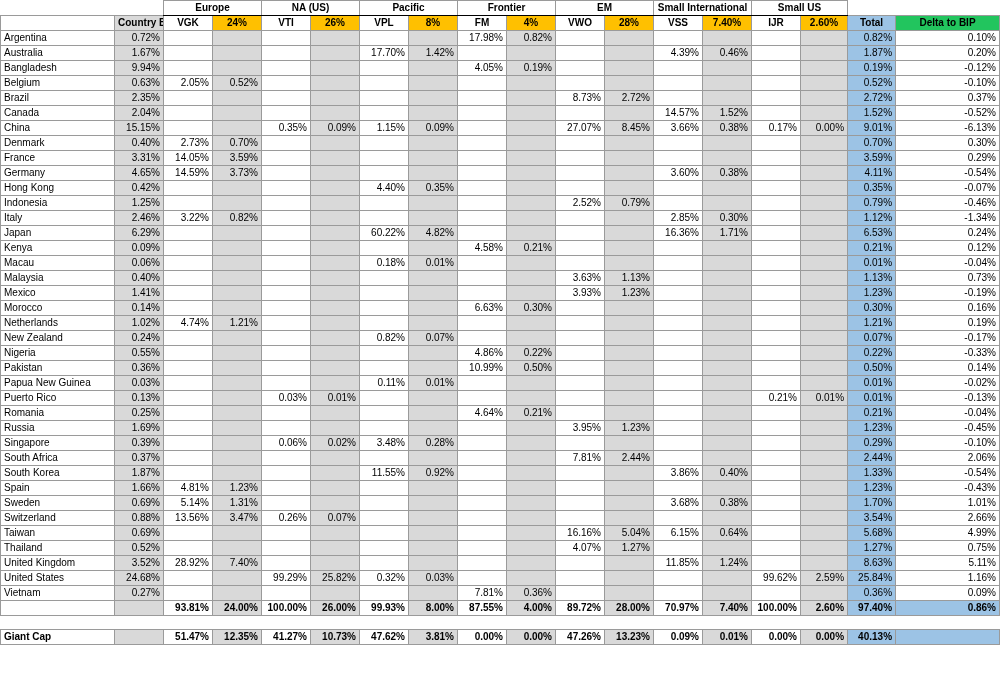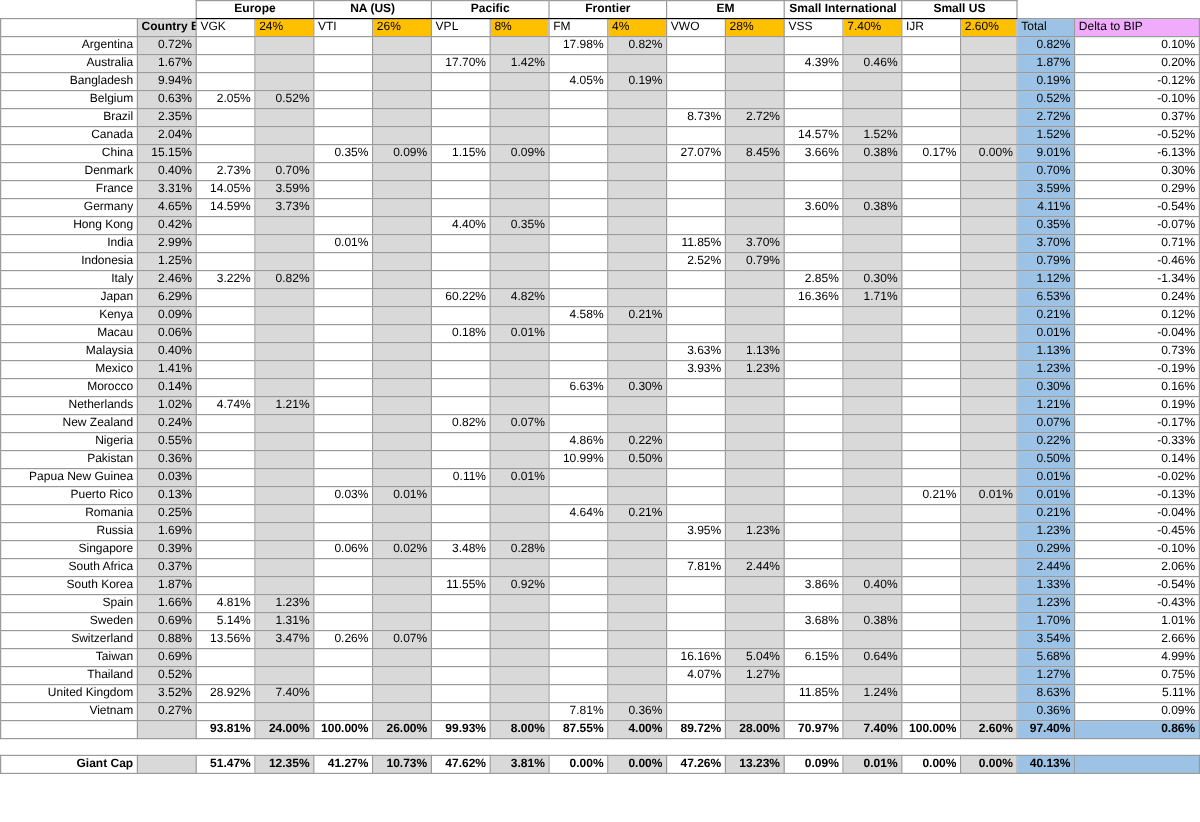--- a/index.html
+++ b/index.html
@@ -2,27 +2,27 @@
 <html><head>
 <meta charset="utf-8">
 <style>
   html,body{margin:0;padding:0;background:#ffffff;}
   body{font-family:"Liberation Sans", sans-serif;font-size:10px;color:#000;}
   #sheet{width:1000px;height:685px;overflow:hidden;position:relative;}
   table{border-collapse:collapse;table-layout:fixed;width:1000px;}
   td,th{border:1px solid #9a9a9a;padding:0 3px;height:14px;line-height:14px;font-size:10px;font-weight:normal;overflow:hidden;white-space:nowrap;}
   .grp{text-align:center;font-weight:bold;background:#ffffff;border-bottom:1px solid #000;}
   .grp.blank{border:none;background:#ffffff;}
-  .hdr{font-weight:normal;}
+  .hdr{font-weight:bold;text-align:center;}
   .hdr.pct{background:#ffc000;}
   .hdr.tick{background:#ffffff;}
   .hdr.total{background:#9cc3e5;}
-  .hdr.delta{background:#f0abfc;}
+  .hdr.delta{background:#22c55e;}
   .hdr.cbip{background:#d9d9d9;text-align:center;font-weight:bold;}
-  .name{text-align:right;}
+  .name{text-align:left;}
   .num{text-align:right;}
   .shade{background:#d9d9d9;}
   .blue{background:#9cc3e5;}
   .totrow td{font-weight:bold;}
   .spacer td{border:none;height:13px;background:#fff;}
   col.c0{width:114px;}
   col.cn{width:49px;}
   col.ct{width:47px;}
   col.cd{width:48px;}
 </style>
@@ -300,40 +300,20 @@
           <td class="num"></td>
           <td class="num shade"></td>
           <td class="num"></td>
           <td class="num shade"></td>
           <td class="num"></td>
           <td class="num shade"></td>
           <td class="num blue">0.35%</td>
           <td class="num">-0.07%</td>
         </tr>
         <tr>
-          <td class="name">India</td>
-          <td class="num shade">2.99%</td>
-          <td class="num"></td>
-          <td class="num shade"></td>
-          <td class="num">0.01%</td>
-          <td class="num shade"></td>
-          <td class="num"></td>
-          <td class="num shade"></td>
-          <td class="num"></td>
-          <td class="num shade"></td>
-          <td class="num">11.85%</td>
-          <td class="num shade">3.70%</td>
-          <td class="num"></td>
-          <td class="num shade"></td>
-          <td class="num"></td>
-          <td class="num shade"></td>
-          <td class="num blue">3.70%</td>
-          <td class="num">0.71%</td>
-        </tr>
-        <tr>
           <td class="name">Indonesia</td>
           <td class="num shade">1.25%</td>
           <td class="num"></td>
           <td class="num shade"></td>
           <td class="num"></td>
           <td class="num shade"></td>
           <td class="num"></td>
           <td class="num shade"></td>
           <td class="num"></td>
           <td class="num shade"></td>
@@ -818,20 +798,40 @@
           <td class="num"></td>
           <td class="num shade"></td>
           <td class="num"></td>
           <td class="num shade"></td>
           <td class="num">11.85%</td>
           <td class="num shade">1.24%</td>
           <td class="num"></td>
           <td class="num shade"></td>
           <td class="num blue">8.63%</td>
           <td class="num">5.11%</td>
+        </tr>
+        <tr>
+          <td class="name">United States</td>
+          <td class="num shade">24.68%</td>
+          <td class="num"></td>
+          <td class="num shade"></td>
+          <td class="num">99.29%</td>
+          <td class="num shade">25.82%</td>
+          <td class="num">0.32%</td>
+          <td class="num shade">0.03%</td>
+          <td class="num"></td>
+          <td class="num shade"></td>
+          <td class="num"></td>
+          <td class="num shade"></td>
+          <td class="num"></td>
+          <td class="num shade"></td>
+          <td class="num">99.62%</td>
+          <td class="num shade">2.59%</td>
+          <td class="num blue">25.84%</td>
+          <td class="num">1.16%</td>
         </tr>
         <tr>
           <td class="name">Vietnam</td>
           <td class="num shade">0.27%</td>
           <td class="num"></td>
           <td class="num shade"></td>
           <td class="num"></td>
           <td class="num shade"></td>
           <td class="num"></td>
           <td class="num shade"></td>

